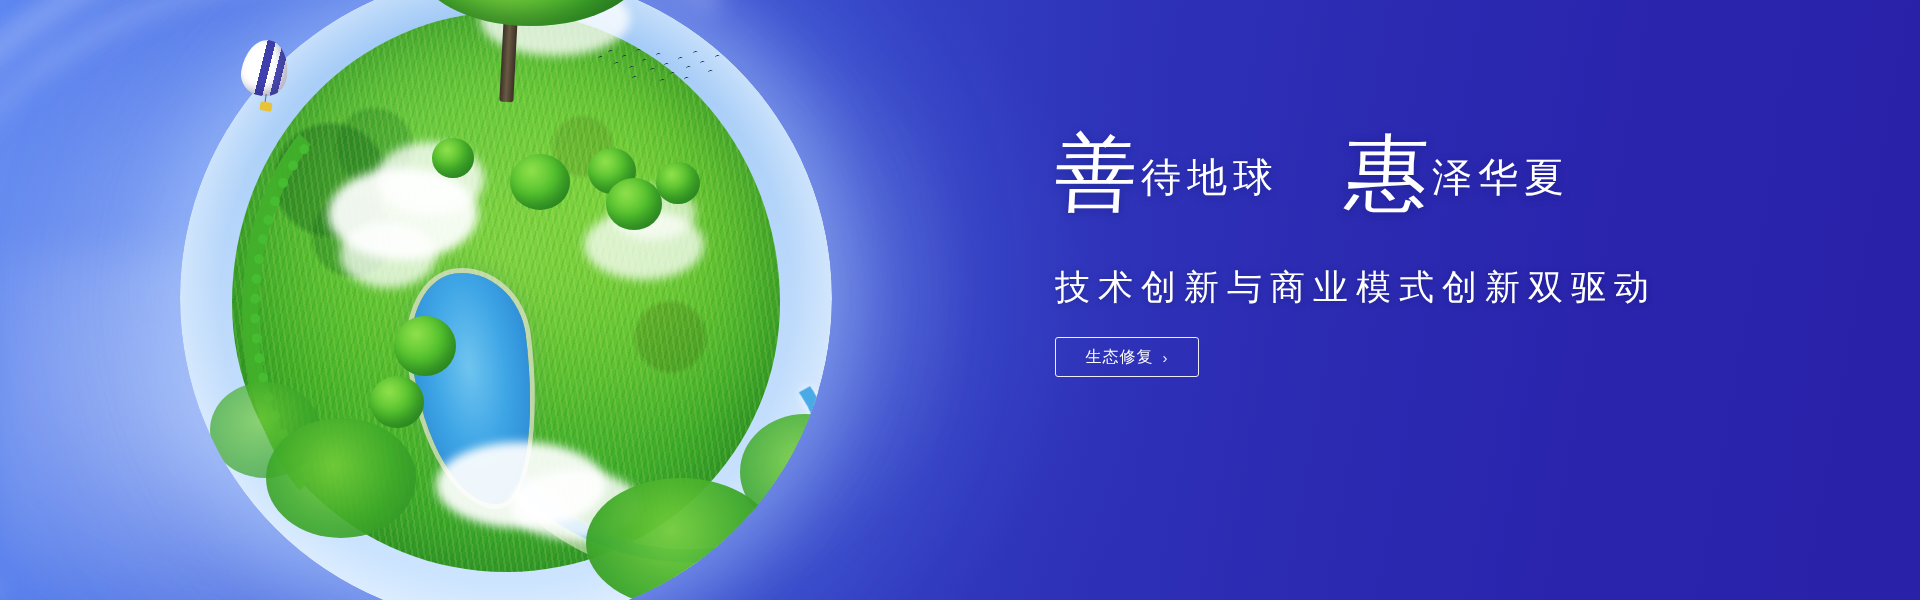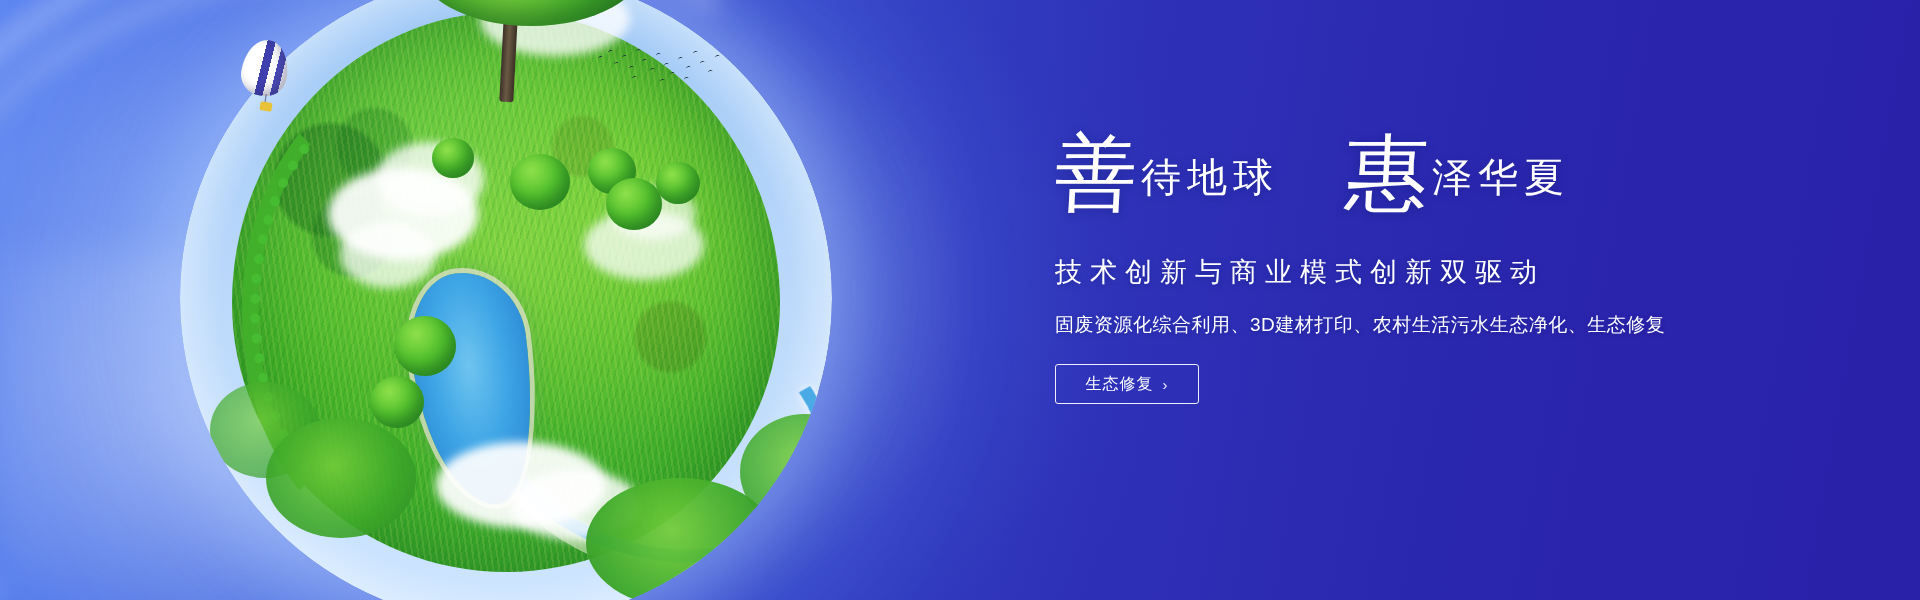--- a/index.html
+++ b/index.html
@@ -239,21 +239,21 @@
   .hl-small{
     font-family:"DejaVu Serif","Liberation Serif",serif;
     font-size:40px;line-height:40px;letter-spacing:6px;
     display:inline-block;margin-left:4px;vertical-align:4px;
   }
   .gap{display:inline-block;width:58px;}
   .hl-group.second .hl-big{vertical-align:-22px;}
   .hl-group.second .hl-small{vertical-align:-12px;}
 
   .subtitle{
-    margin-top:18px;color:#ffffff;font-size:27px;letter-spacing:8px;
+    margin-top:28px;color:#ffffff;font-size:35px;letter-spacing:8px;
     white-space:nowrap;text-shadow:0 1px 6px rgba(10,20,90,.35);
   }
   .desc{
     margin-top:22px;color:#ffffff;font-size:19px;letter-spacing:.5px;
     white-space:nowrap;text-shadow:0 1px 5px rgba(10,20,90,.30);
   }
   .cta{
     margin-top:26px;display:inline-flex;align-items:center;justify-content:center;
     gap:9px;width:144px;height:40px;box-sizing:border-box;
     border:1px solid rgba(255,255,255,.92);border-radius:3px;
@@ -351,21 +351,20 @@
         <span class="hl-big">善</span><span class="hl-small">待地球</span>
       </span>
       <span class="gap"></span>
       <span class="hl-group second">
         <span class="hl-big">惠</span><span class="hl-small">泽华夏</span>
       </span>
     </div>
 
     <div class="subtitle">技术创新与商业模式创新双驱动</div>
 
-    <div class="desc">固废资源化综合利用、3D建材打印、农村生活污水生态净化、生态修复</div>
 
     <button class="cta">
       <span>生态修复</span>
       <span class="chev">›</span>
     </button>
 
   </div>
 </div>
 
 </body></html>

